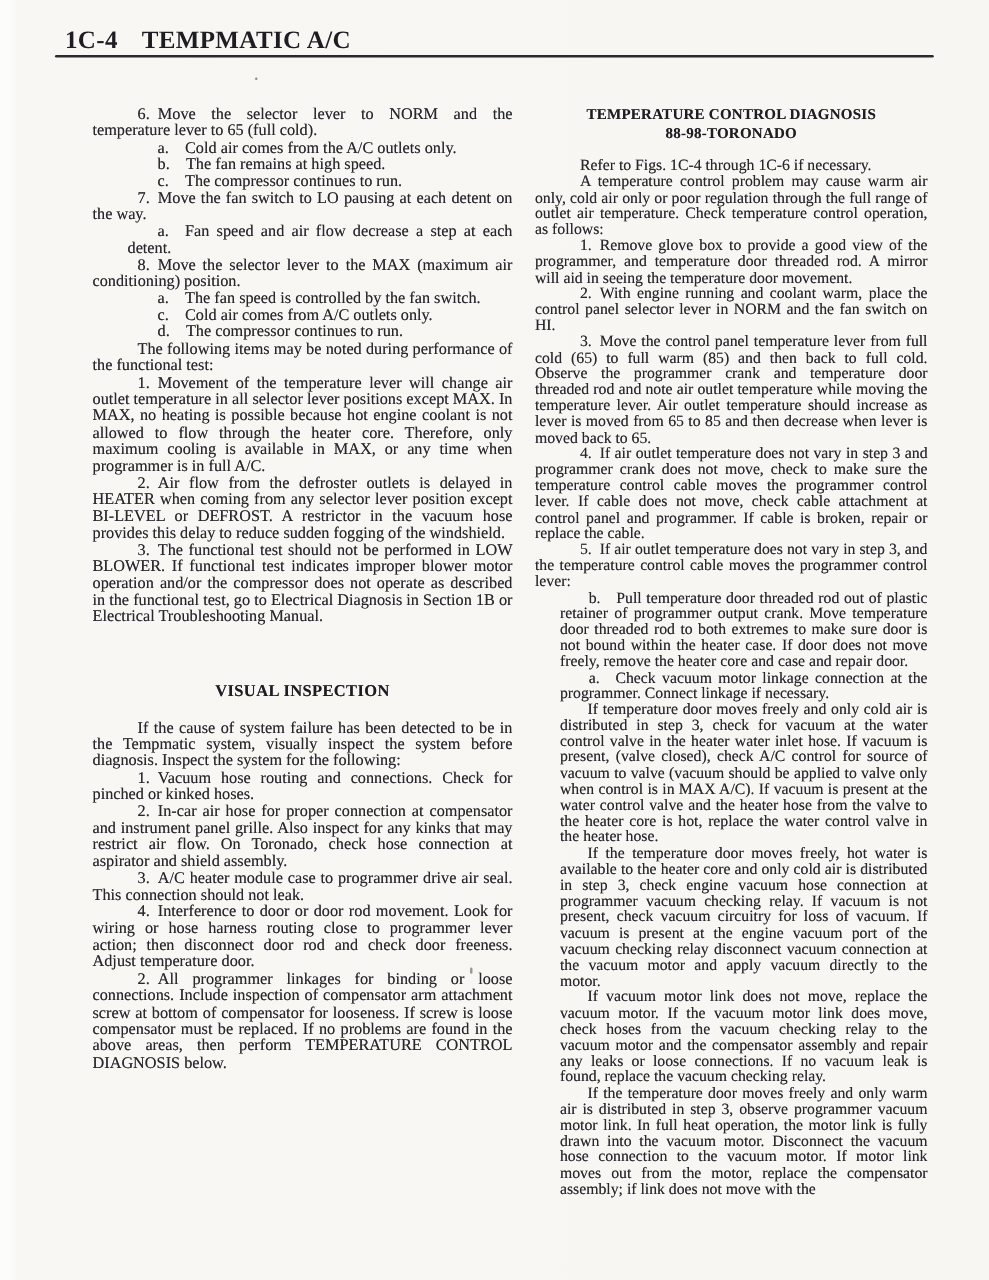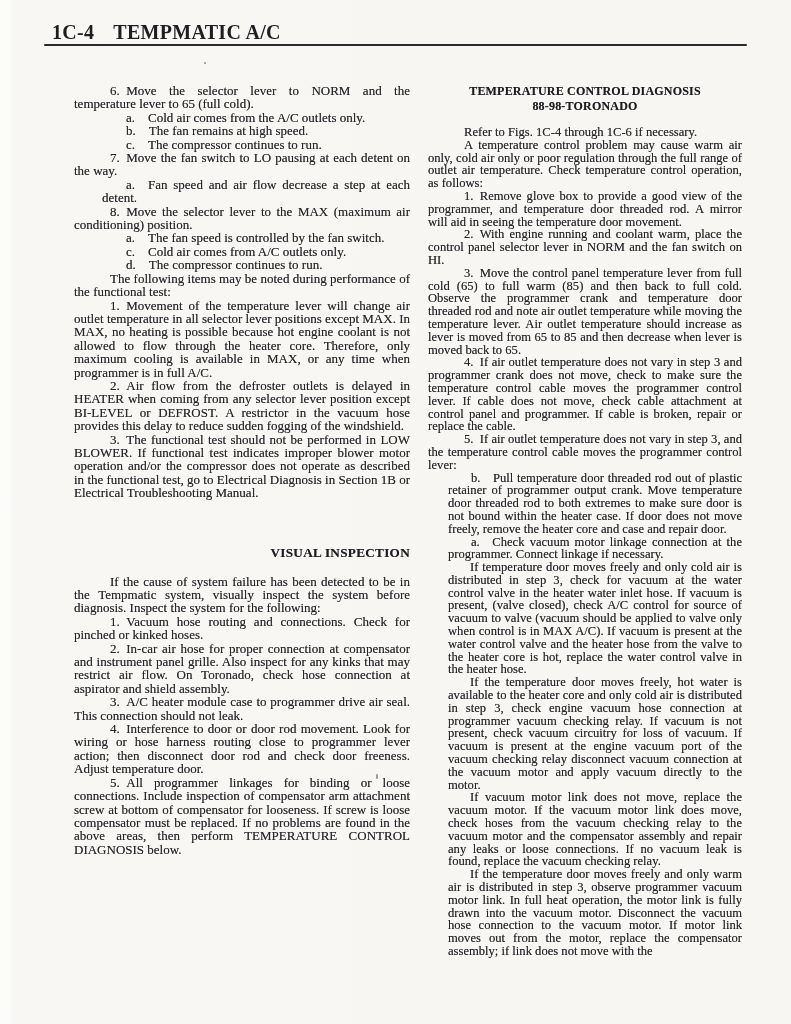--- a/index.html
+++ b/index.html
@@ -29,21 +29,21 @@
   .col { text-align:justify; text-shadow:0 0 .35px rgba(30,30,38,.55); }
   .col-left  { width:336px; font-size:13px;   line-height:13.4px; }
   .col-right { width:314px; font-size:12.6px; line-height:12.8px; }
   p { margin:0; padding:0; }
   .p-num  { text-indent:36px; }
   .p-ind  { text-indent:36px; }
   .p-sub  { margin-left:28px; text-indent:24px; }
   .col-right .p-sub { margin-left:20px; text-indent:23px; }
   .p-cont { margin-left:20px; text-indent:22px; }
   .section-heading {
-    text-align:right; font-weight:bold; font-size:13.2px; letter-spacing:.3px;
+    text-align:center; font-weight:bold; font-size:13.2px; letter-spacing:.3px;
     color:#1d1d22; margin:46px 0 15px 0; text-indent:0; line-height:14px;
   }
   .diag-heading {
     text-align:center; font-weight:bold; font-size:12px; letter-spacing:.2px;
     color:#1d1d22; line-height:14.5px; margin-bottom:13px;
   }
   .speck { position:absolute; background:#8a8a88; border-radius:50%; }
   .speck1 { left:204px; top:62px;  width:2px; height:2px; }
   .speck2 { left:376px; top:774px; width:2px; height:5px; border-radius:1px; background:#9a9a96; }
 </style>
@@ -76,21 +76,21 @@
       <p class="p-num">2. Air flow from the defroster outlets is delayed in HEATER when coming from any selector lever position except BI-LEVEL or DEFROST. A restrictor in the vacuum hose provides this delay to reduce sudden fogging of the windshield.</p>
       <p class="p-num">3. The functional test should not be performed in LOW BLOWER. If functional test indicates improper blower motor operation and/or the compressor does not operate as described in the functional test, go to Electrical Diagnosis in Section 1B or Electrical Troubleshooting Manual.</p>
 
       <p class="section-heading">VISUAL INSPECTION</p>
 
       <p class="p-ind">If the cause of system failure has been detected to be in the Tempmatic system, visually inspect the system before diagnosis. Inspect the system for the following:</p>
       <p class="p-num">1. Vacuum hose routing and connections. Check for pinched or kinked hoses.</p>
       <p class="p-num">2. In-car air hose for proper connection at compensator and instrument panel grille. Also inspect for any kinks that may restrict air flow. On Toronado, check hose connection at aspirator and shield assembly.</p>
       <p class="p-num">3. A/C heater module case to programmer drive air seal. This connection should not leak.</p>
       <p class="p-num">4. Interference to door or door rod movement. Look for wiring or hose harness routing close to programmer lever action; then disconnect door rod and check door freeness. Adjust temperature door.</p>
-      <p class="p-num">5. All programmer linkages for binding or loose connections. Include inspection of compensator arm attachment screw at bottom of compensator for looseness. If screw is loose compensator must be replaced. If no problems are found in the above areas, then perform TEMPERATURE CONTROL DIAGNOSIS below.</p>
+      <p class="p-num">2. All programmer linkages for binding or loose connections. Include inspection of compensator arm attachment screw at bottom of compensator for looseness. If screw is loose compensator must be replaced. If no problems are found in the above areas, then perform TEMPERATURE CONTROL DIAGNOSIS below.</p>
     </div>
 
     <div class="col col-right">
       <div class="diag-heading">
         <div>TEMPERATURE CONTROL DIAGNOSIS</div>
         <div>88-98-TORONADO</div>
       </div>
       <p class="p-ind">Refer to Figs. 1C-4 through 1C-6 if necessary.</p>
       <p class="p-ind">A temperature control problem may cause warm air only, cold air only or poor regulation through the full range of outlet air temperature. Check temperature control operation, as follows:</p>
       <p class="p-num">1. Remove glove box to provide a good view of the programmer, and temperature door threaded rod. A mirror will aid in seeing the temperature door movement.</p>

